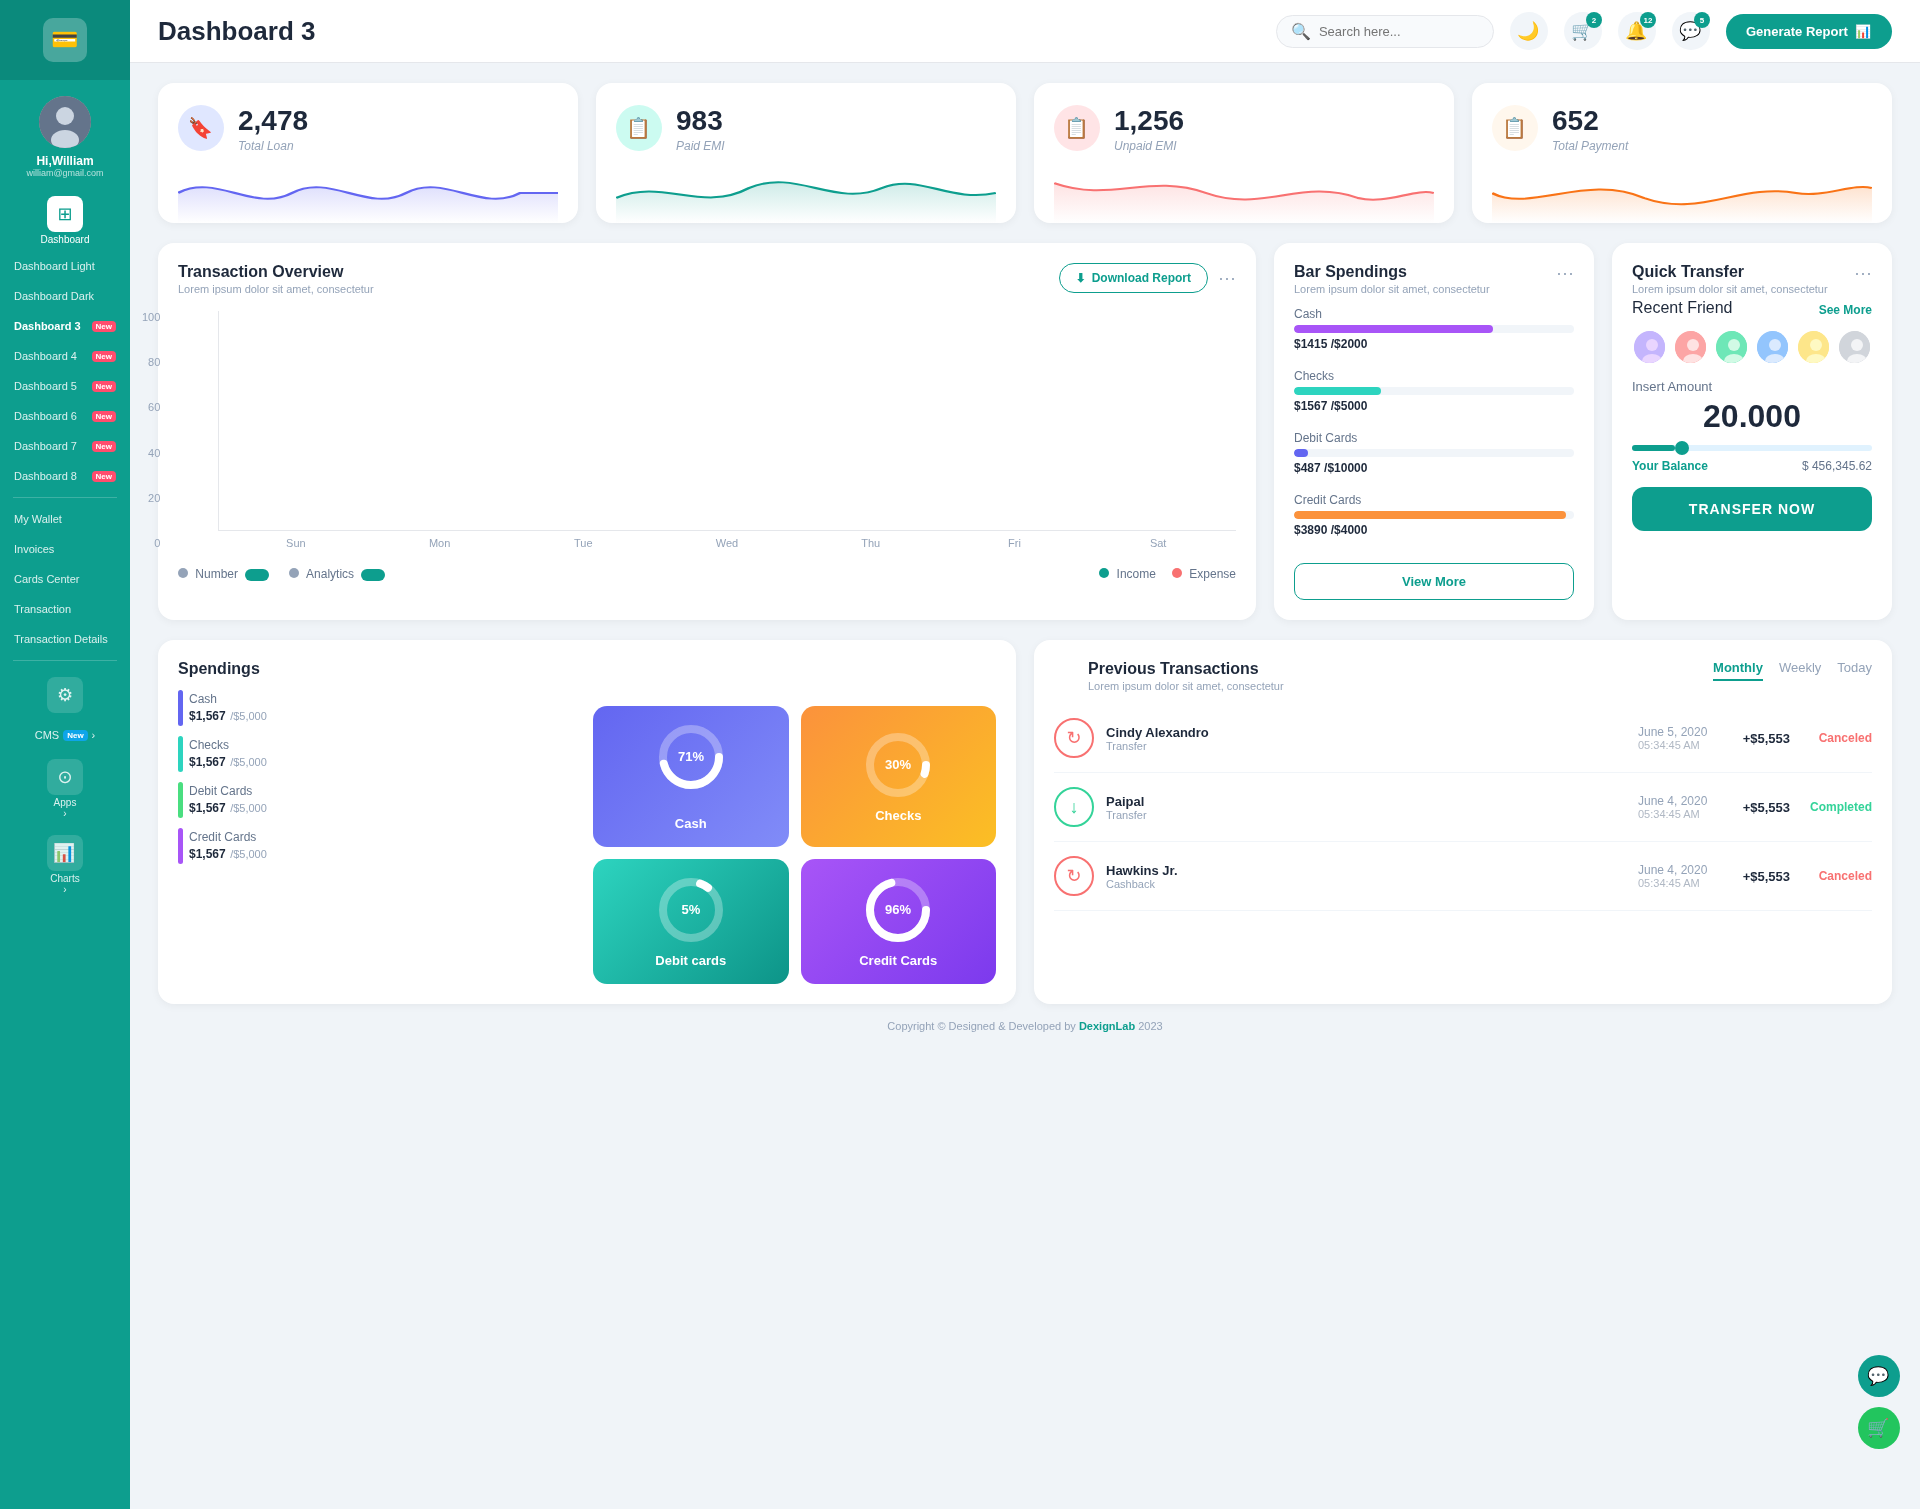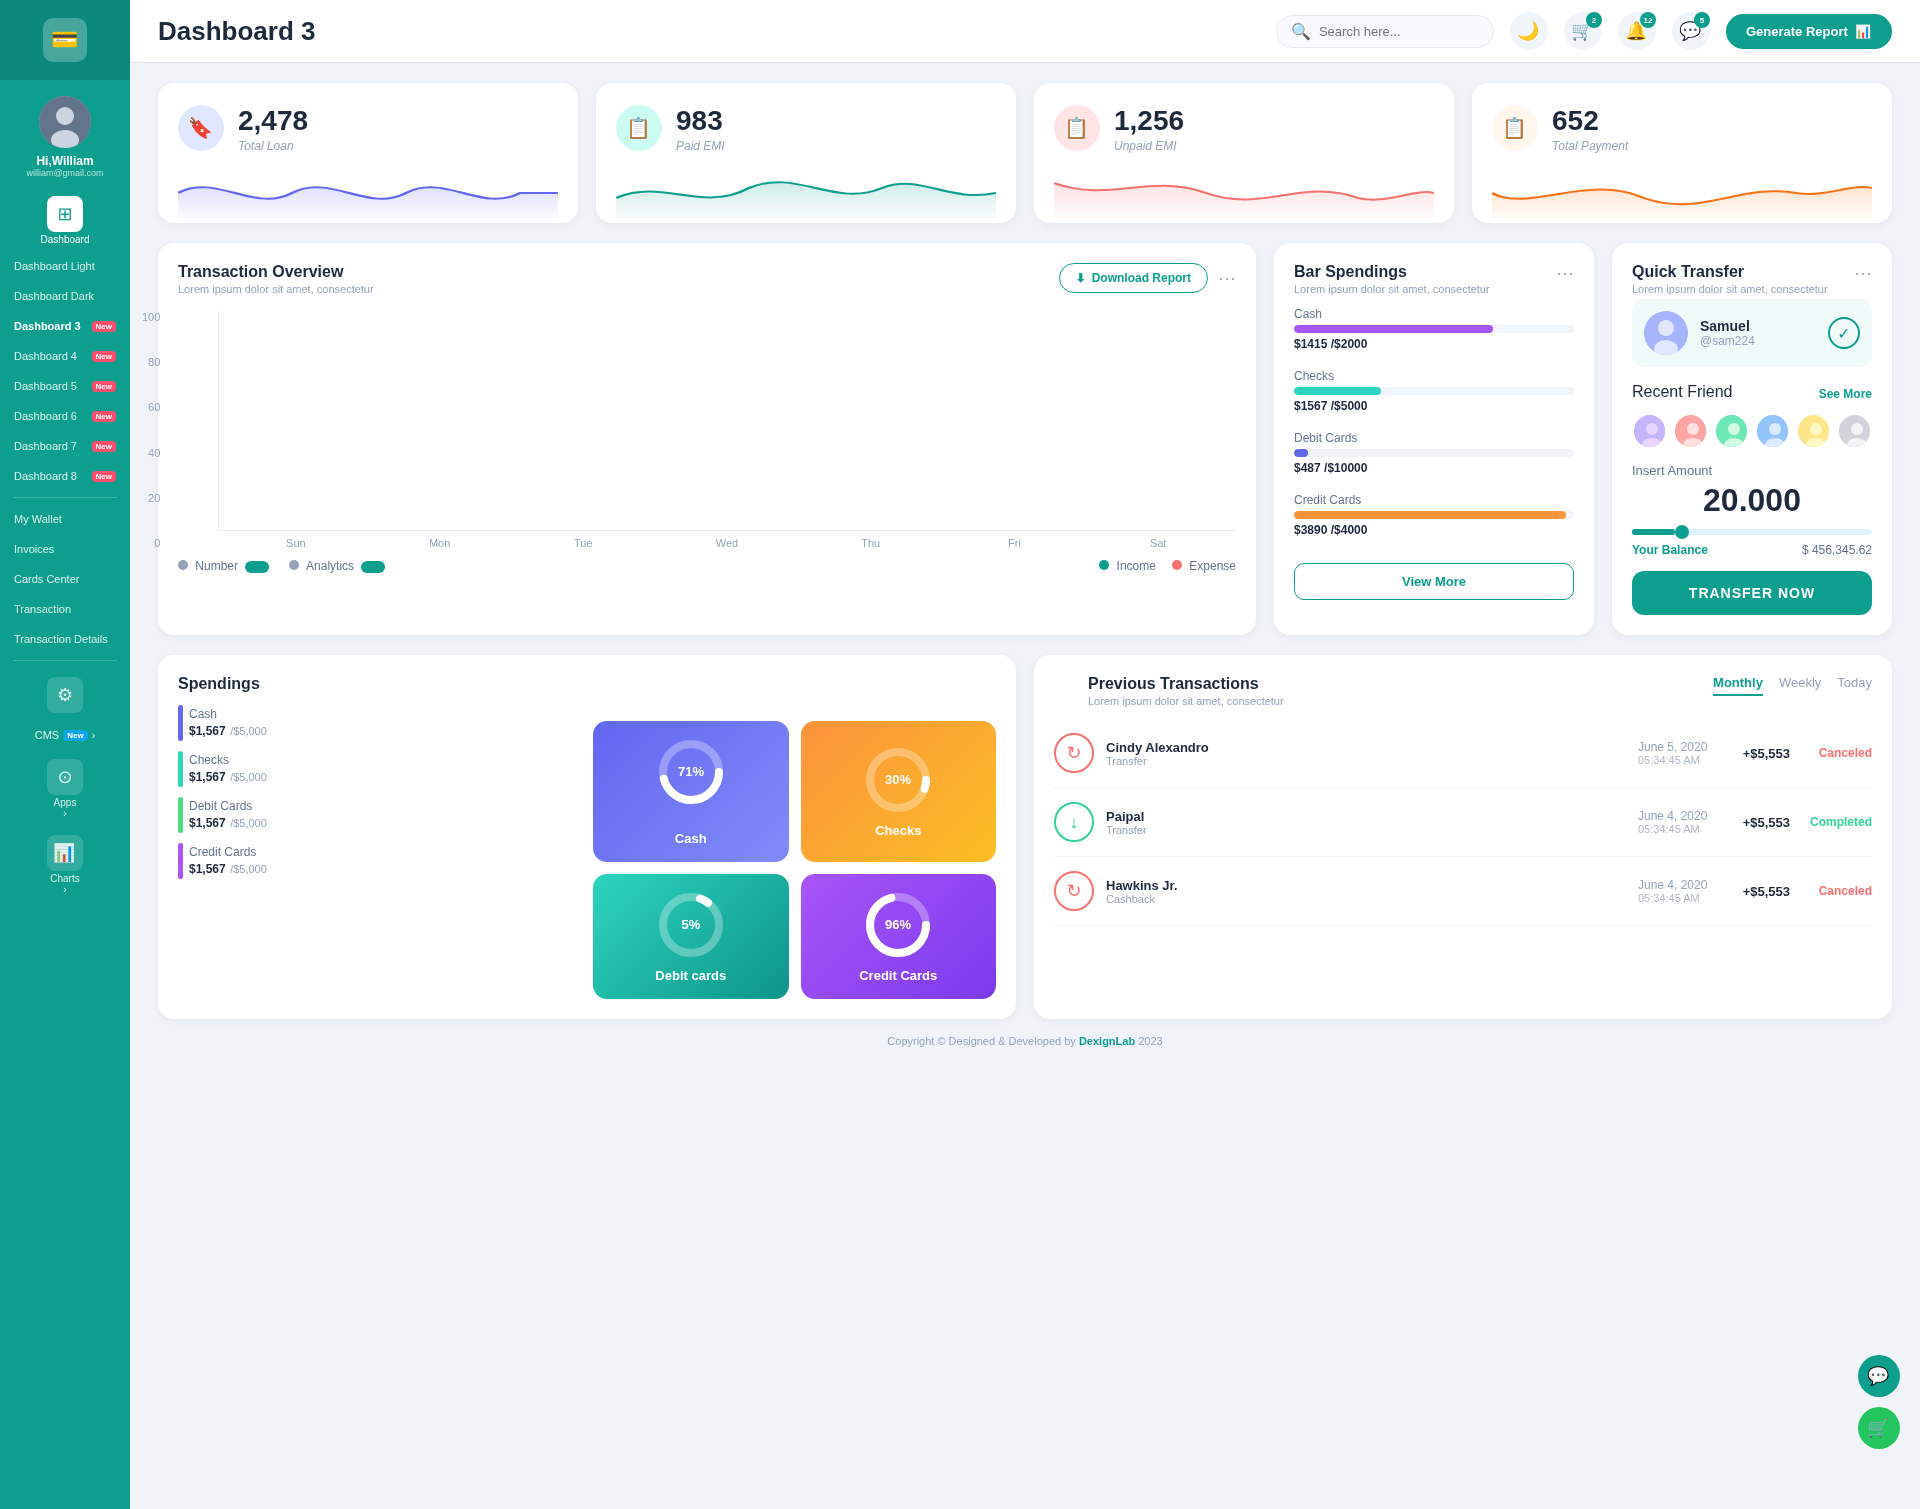--- a/index.html
+++ b/index.html
@@ -199,21 +199,21 @@
       flex: 1;
     }
     .bar.teal { background: #0d9e8e; }
     .bar.coral { background: #f87171; }
     .chart-x-labels {
       display: flex; gap: 8px; padding: 6px 10px 0;
       font-size: 11px; color: #94a3b8;
     }
     .chart-x-label { flex: 1; text-align: center; }
     .chart-legend {
-      display: flex; align-items: center; gap: 16px; margin-top: 10px;
+      display: flex; align-items: center; gap: 16px; margin-top: 18px;
       font-size: 12px; color: #64748b;
     }
     .legend-dot { width: 10px; height: 10px; border-radius: 50%; display: inline-block; margin-right: 4px; }
 
     
     .spendings-list { margin-top: 12px; }
     .spending-row { margin-bottom: 18px; }
     .spending-label { font-size: 12px; color: #64748b; margin-bottom: 4px; }
     .spending-bar-bg { height: 8px; background: #f1f5f9; border-radius: 4px; overflow: hidden; margin-bottom: 4px; }
     .spending-bar-fill { height: 100%; border-radius: 4px; }
@@ -656,34 +656,20 @@
       </div>
 
       <div class="card">
         <div class="card-header">
           <div>
             <div class="card-title">Quick Transfer</div>
             <div class="card-sub">Lorem ipsum dolor sit amet, consectetur</div>
           </div>
           <button class="dots-btn">···</button>
         </div>
-        <div class="qt-user">
-          <div class="qt-avatar">
-            <svg viewBox="0 0 44 44" xmlns="http://www.w3.org/2000/svg" width="44" height="44">
-              <circle cx="22" cy="22" r="22" fill="#a5b4fc"></circle>
-              <circle cx="22" cy="17" r="8" fill="#e0e7ff"></circle>
-              <ellipse cx="22" cy="38" rx="12" ry="9" fill="#e0e7ff"></ellipse>
-            </svg>
-          </div>
-          <div>
-            <div class="qt-name">Samuel</div>
-            <div class="qt-handle">@sam224</div>
-          </div>
-          <div class="qt-check">✓</div>
-        </div>
 
         <div style="display:flex;justify-content:space-between;align-items:center;margin-bottom:8px;">
           <div class="recent-friend-label">Recent Friend</div>
           <div class="see-more">See More</div>
         </div>
 
         <div class="friend-avatars">
           <div class="friend-avatar" style="background:#c4b5fd">
             <svg viewBox="0 0 36 36" width="36" height="36">
                 <circle cx="18" cy="18" r="18" fill="#c4b5fd"></circle>

